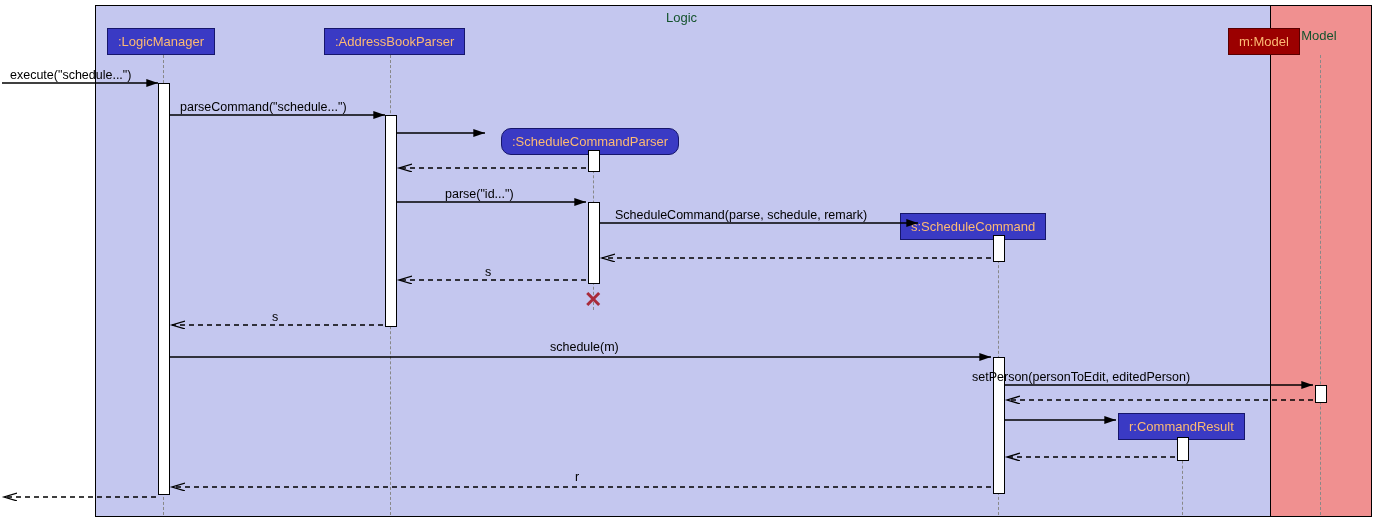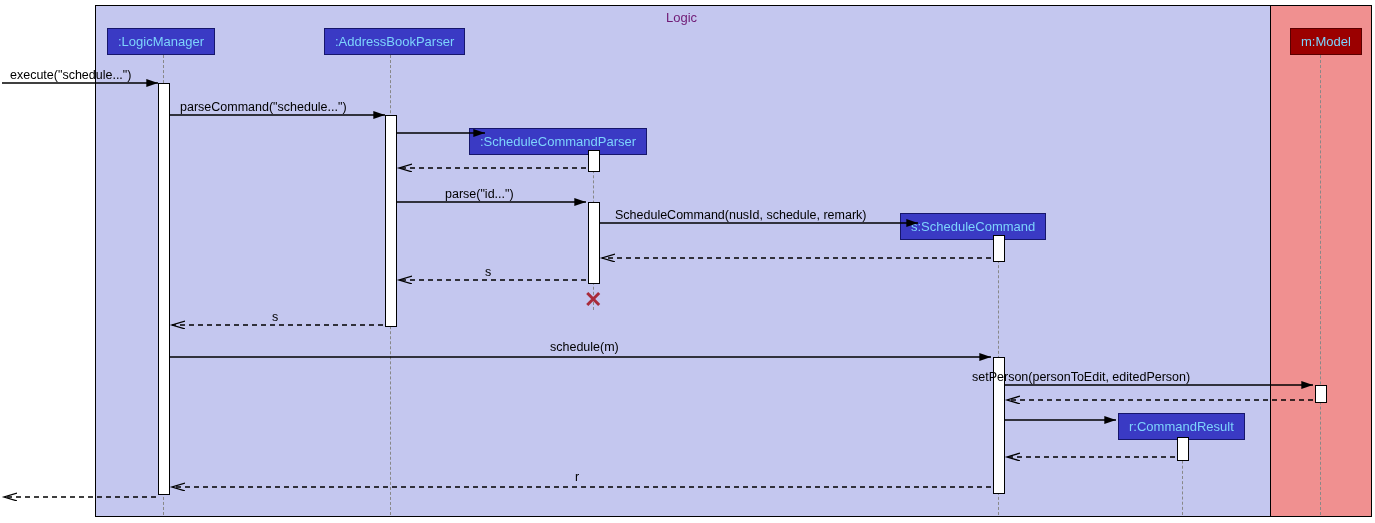--- a/index.html
+++ b/index.html
@@ -27,33 +27,33 @@
     left: 1270px;
     top: 5px;
     width: 100px;
     height: 510px;
     background: #f09090;
   }
   .frame-label {
     position: absolute;
     top: 0;
     left: 0;
-    color: #701a75;
+    color: #14532d;
     padding: 2px 10px 2px 6px;
     font-size: 13px;
     background: rgba(255,255,255,0);
     border-bottom: 1px solid rgba(0,0,0,0.25);
     border-right: 1px solid rgba(0,0,0,0.25);
   }
   .logic-label { left: 50%; transform: translateX(-50%); top: 2px; border: none;}
   .model-label { left: 50%; transform: translateX(-50%); top: 20px; border: none;}
   .participant {
     position: absolute;
     background: #3a3ac4;
-    color: #7dd3fc;
+    color: #fdba74;
     border: 1px solid #16166b;
     padding: 5px 10px;
     text-align: center;
     white-space: nowrap;
   }
   .participant-model {
     background: #9b0000;
     border: 1px solid #5a0000;
   }
   .lifeline {
@@ -93,24 +93,24 @@
 
 <div class="frame logic-frame">
   <div class="frame-label logic-label">Logic</div>
 </div>
 <div class="frame model-frame">
   <div class="frame-label model-label">Model</div>
 </div>
 
 <div class="participant" style="left:107px; top:28px;">:LogicManager</div>
 <div class="participant" style="left:324px; top:28px;">:AddressBookParser</div>
-<div class="participant" style="left:469px; top:128px;">:ScheduleCommandParser</div>
+<div class="participant" style="left:501px; top:128px;border-radius:10px;">:ScheduleCommandParser</div>
 <div class="participant" style="left:900px; top:213px;">s:ScheduleCommand</div>
 <div class="participant" style="left:1118px; top:413px;text-align:right;">r:CommandResult</div>
-<div class="participant participant-model" style="left:1290px; top:28px;text-align:right;">m:Model</div>
+<div class="participant participant-model" style="left:1228px; top:28px;text-align:right;">m:Model</div>
 
 <div class="lifeline" style="left:163px; top:55px; height:460px;"></div>
 <div class="lifeline" style="left:390px; top:55px; height:460px;"></div>
 <div class="lifeline" style="left:593px; top:155px; height:155px;"></div>
 <div class="lifeline" style="left:998px; top:240px; height:275px;"></div>
 <div class="lifeline" style="left:1182px; top:440px; height:75px;"></div>
 <div class="lifeline" style="left:1320px; top:55px; height:460px;"></div>
 
 <div class="activation" style="left:158px; top:83px; height:410px;"></div>
 <div class="activation" style="left:385px; top:115px; height:210px;"></div>
@@ -119,21 +119,21 @@
 <div class="activation" style="left:993px; top:235px; height:25px;"></div>
 <div class="activation" style="left:993px; top:357px; height:135px;"></div>
 <div class="activation" style="left:1315px; top:385px; height:16px;"></div>
 <div class="activation" style="left:1177px; top:437px; height:22px;"></div>
 
 <div class="destroy" style="left:584px; top:287px;">✕</div>
 
 <div class="msg-label" style="left:10px; top:68px;">execute("schedule...")</div>
 <div class="msg-label" style="left:180px; top:100px;">parseCommand("schedule...")</div>
 <div class="msg-label" style="left:445px; top:187px;">parse("id...")</div>
-<div class="msg-label" style="left:615px; top:208px;">ScheduleCommand(nusId, schedule, remark)</div>
+<div class="msg-label" style="left:615px; top:208px;">ScheduleCommand(parse, schedule, remark)</div>
 <div class="msg-label" style="left:485px; top:265px;">s</div>
 <div class="msg-label" style="left:272px; top:310px;">s</div>
 <div class="msg-label" style="left:550px; top:340px;">schedule(m)</div>
 <div class="msg-label" style="left:972px; top:370px;">setPerson(personToEdit, editedPerson)</div>
 <div class="msg-label" style="left:575px; top:470px;">r</div>
 
 <svg class="arrows">
   <defs>
     <marker id="arrow-solid" markerWidth="10" markerHeight="10" refX="9" refY="3" orient="auto">
       <path d="M0,0 L9,3 L0,6 Z" fill="#000"></path>

